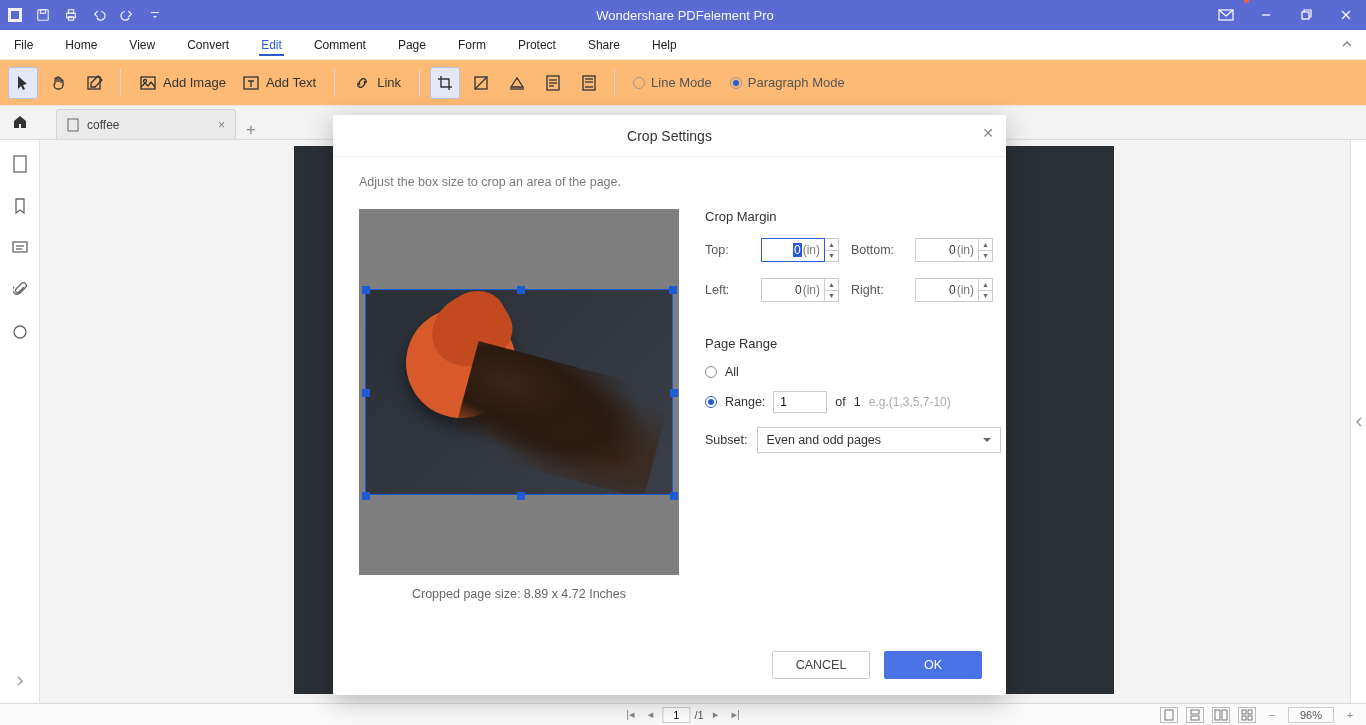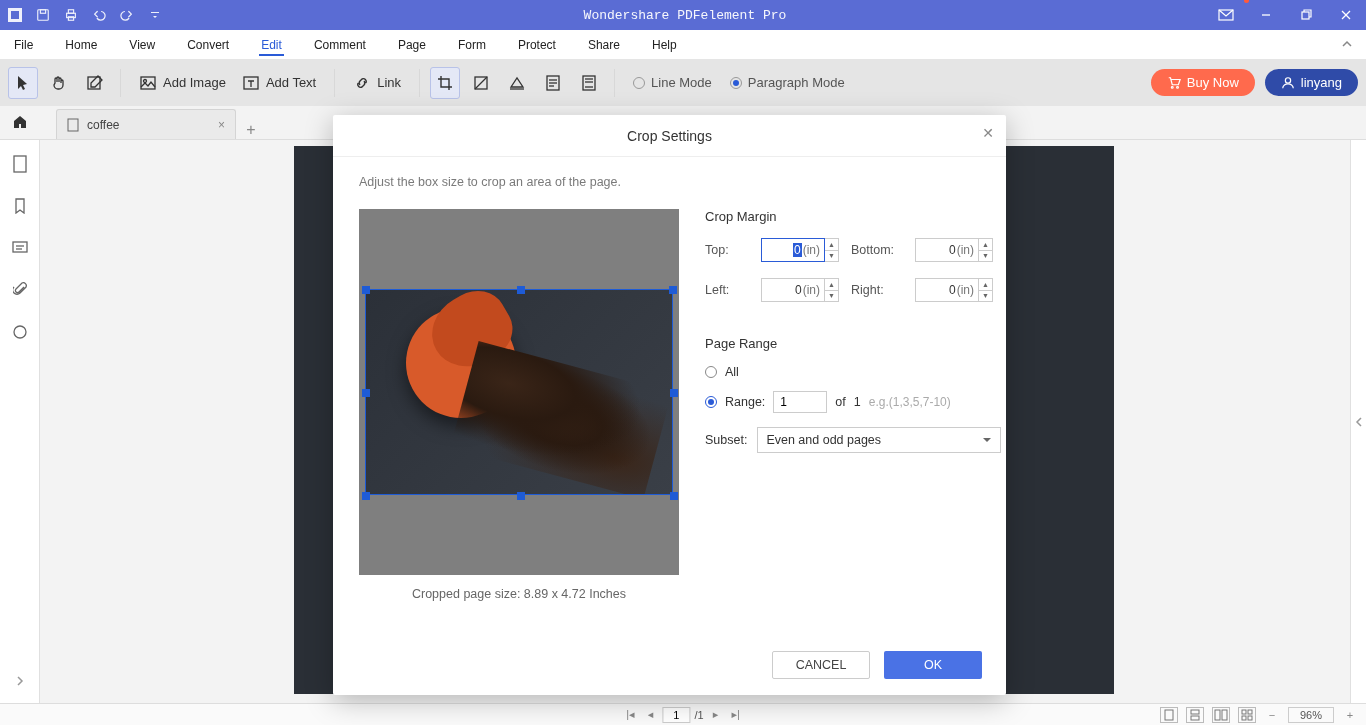--- a/index.html
+++ b/index.html
@@ -3,34 +3,34 @@
 <meta charset="utf-8">
 <style>
 * { margin:0; padding:0; box-sizing:border-box; font-family:"Segoe UI",Arial,sans-serif; }
 body { width:1366px; height:725px; overflow:hidden; background:#fff; position:relative; }
 
 
 .titlebar { height:30px; background:#5a6cd4; display:flex; align-items:center; color:#fff; font-size:12px; }
 .titlebar .logo { width:30px; display:flex; align-items:center; justify-content:center; }
 .titlebar .qat { display:flex; gap:10px; margin-left:4px; align-items:center; }
 .titlebar .qat-item { width:18px; height:18px; display:flex; align-items:center; justify-content:center; cursor:pointer; opacity:.9; }
-.titlebar .title { flex:1; text-align:center; font-size:13px; opacity:.95;font-family:Liberation Mono, monospace; }
+.titlebar .title { flex:1; text-align:center; font-size:13px; opacity:.95; }
 .titlebar .winctrls { display:flex; align-items:center; }
 .titlebar .winbtn { width:40px; height:30px; display:flex; align-items:center; justify-content:center; cursor:pointer; }
 .env-icon { position:relative; }
 .env-icon::after { content:""; position:absolute; top:-2px; right:-3px; width:5px; height:5px; background:#ff5a3c; border-radius:50%; }
 
 
 .menubar { height:30px; background:#fff; display:flex; align-items:center; padding:0 12px; gap:28px; font-size:12px; color:#222; border-bottom:1px solid #e5e5e5; }
 .menubar .menu-item { cursor:pointer; padding:4px 2px; }
 .menubar .menu-item.active { color:#2a5bd7; border-bottom:2px solid #2a5bd7; padding-bottom:2px; }
 .menubar .collapse-icon { margin-left:auto; cursor:pointer; color:#888; }
 
 
-.ribbon { height:46px; background:#e5e5e5; display:flex; align-items:center; padding:0 8px; border-bottom:1px solid #e5e5e5; font-size:13px; color:#333; }
+.ribbon { height:46px; background:#fdba74; display:flex; align-items:center; padding:0 8px; border-bottom:1px solid #e5e5e5; font-size:13px; color:#333; }
 .tool-group { display:flex; align-items:center; gap:6px; height:100%; }
 .tool-btn { width:30px; height:32px; display:flex; align-items:center; justify-content:center; cursor:pointer; border-radius:3px; }
 .tool-btn.active { background:#e4e8f6; border:1px solid #b8c2e8; }
 .tool-text-btn { display:flex; align-items:center; gap:6px; padding:0 8px; height:32px; cursor:pointer; border-radius:3px; }
 .rib-sep { width:1px; height:28px; background:#d8d8d8; margin:0 10px; }
 .radio-group { display:flex; align-items:center; gap:18px; margin-left:8px; }
 .radio-lbl { display:flex; align-items:center; gap:6px; cursor:pointer; color:#555; font-size:13px; }
 .radio-dot { width:12px; height:12px; border:1px solid #999; border-radius:50%; display:flex; align-items:center; justify-content:center; }
 .radio-dot.checked::after { content:""; width:6px; height:6px; background:#2a5bd7; border-radius:50%; }
 .ribbon-right { margin-left:auto; display:flex; align-items:center; gap:10px; }
@@ -277,37 +277,20 @@
   <div class="rib-sep"></div>
   <div class="radio-group">
     <div class="radio-lbl">
         <span class="radio-dot"></span>
         <span>Line Mode</span>
       </div>
     <div class="radio-lbl">
         <span class="radio-dot checked"></span>
         <span>Paragraph Mode</span>
       </div>
-  </div>
-  <div class="ribbon-right">
-    <div class="buy-btn">
-      <svg width="14" height="14" viewBox="0 0 16 16" stroke="#fff" fill="none" stroke-width="1.4">
-          <circle cx="6" cy="13" r="1"></circle>
-          <circle cx="12" cy="13" r="1"></circle>
-          <path d="M2 2h2l2 8h7l2-6H5"></path>
-        </svg>
-      <span>Buy Now</span>
-    </div>
-    <div class="user-btn">
-      <svg width="14" height="14" viewBox="0 0 16 16" stroke="#fff" fill="none" stroke-width="1.4">
-          <circle cx="8" cy="5" r="3"></circle>
-          <path d="M2 14c0-3 3-5 6-5s6 2 6 5"></path>
-        </svg>
-      <span>linyang</span>
-    </div>
   </div>
 </div>
 
 <div class="doctabs">
   <div class="home-tab">
       <svg width="16" height="16" viewBox="0 0 16 16" fill="#333">
         <path d="M8 2l6 5v7H9v-4H7v4H2V7z"></path>
       </svg>
     </div>
   <div class="doc-tab">

